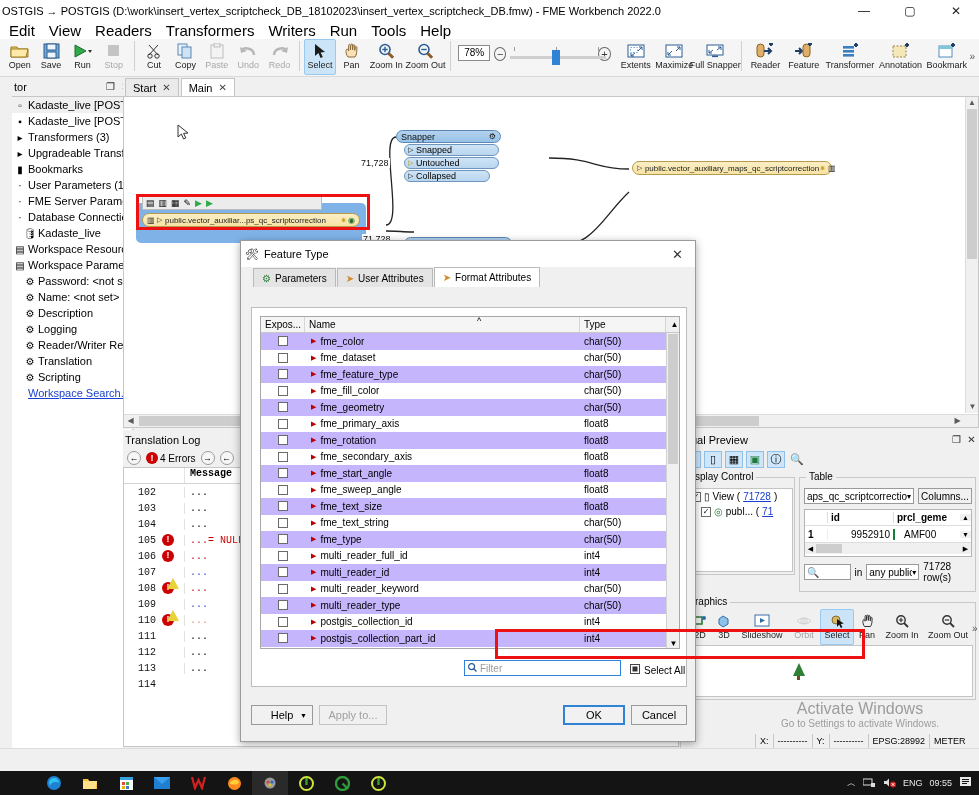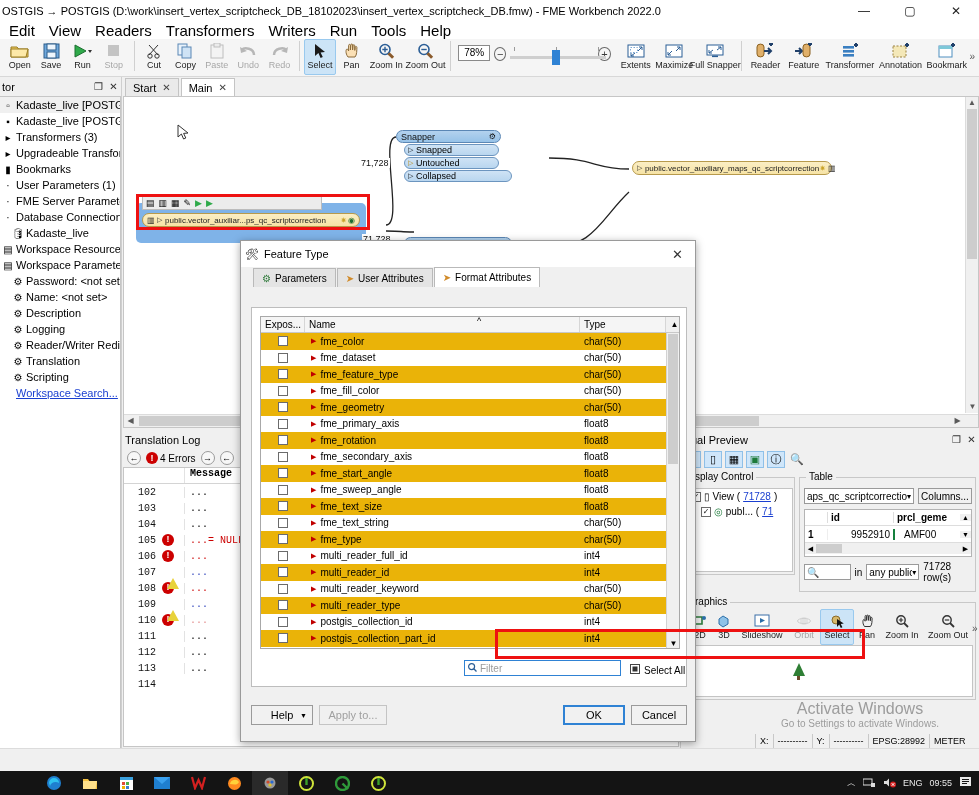--- a/index.html
+++ b/index.html
@@ -59,21 +59,21 @@
              display: flex; align-items: center; justify-content: center;
              font-size: 11px; color: #3a3a3a; margin-top: 8px; background: #f5f5f5;}
   .slider { position: relative; width: 96px; height: 20px; margin: 5px 4px 0 4px; }
   .slider .track { position: absolute; top: 12px; left: 0; width: 96px; height: 3px; background: #cfcfcf; }
   .slider .thumb { position: absolute; top: 6px; left: 42px; width: 8px; height: 15px; background: #2f82d4; }
   .slider .tick { position: absolute; top: 3px; width: 1px; height: 4px; background: #9a9a9a; }
   .chev { margin-left: auto; margin-top: 12px; margin-right: 4px; font-size: 10px; color: #555; }
 
   
   .leftdock {
-    position: absolute; left: 0; top: 77px; width: 122px; height: 671px;
+    position: absolute; left: 12px; top: 77px; width: 122px; height: 671px;
     background: #be185d; border-right: 1px solid #cfcfcf;
   }
   .dockhdr { height: 19px; display: flex; align-items: center; font-size: 11px;
              padding-left: 2px; background: #f0f0f0; }
   .dockhdr .dn { flex: 1; overflow: hidden; white-space: nowrap; }
   .dockhdr .dicon { width: 15px; text-align: center; font-size: 10px; color: #333; }
   .navlist { background: #fff; height: 652px; border: 1px solid #c6c6c6; border-left: 0;
              border-bottom: 0; overflow: hidden; }
   .nvrow { height: 16px; display: flex; align-items: center; font-size: 11px;
            padding-left: 0px; white-space: nowrap; }
@@ -173,21 +173,21 @@
              background: #fff; border: 1px solid #bdbdbd; }
   .attgrid { position: absolute; left: 8px; top: 8px; width: 420px; height: 333px;
              border: 1px solid #a8a8a8; background: #fff; overflow: hidden; }
   .ahead { display: flex; height: 16px; background: #f5f5f5; border-bottom: 1px solid #c8c8c8; font-size: 10px; }
   .ahead div { display: flex; align-items: center; padding-left: 4px; }
   .ah-ex { width: 44px; border-right: 1px solid #d6d6d6; }
   .ah-nm { flex: 1; border-right: 1px solid #d6d6d6; position: relative; }
   .ah-ty { width: 86px; border-right: 1px solid #d6d6d6; }
   .ah-sb { width: 13px; justify-content: center; font-size: 8px; background: #f0f0f0; }
   .arow { display: flex; height: 16.5px; font-size: 10px; align-items: center; }
-  .arow.alt { background: #eab308; }
+  .arow.alt { background: #c4b5fd; }
   .ar-ex { width: 44px; display: flex; align-items: center; justify-content: center; }
   .ar-nm { flex: 1; display: flex; align-items: center; gap: 4px; padding-left: 6px; }
   .ar-ty { width: 86px; padding-left: 4px; }
   .ar-sb { width: 13px; }
   .cbx { width: 10px; height: 10px; border: 1px solid #6b6b6b; background: #fff;
          display: flex; align-items: center; justify-content: center; font-size: 8px; color: #111; }
   .tri { color: #c00000; font-size: 7px; }
   .gridscroll { position: absolute; right: 0; top: 16px; width: 13px; bottom: 0; background: #f0f0f0;
                 border-left: 1px solid #d2d2d2; }
   .filterbox { position: absolute; left: 212px; bottom: 10px; width: 157px; height: 16px;
@@ -602,21 +602,21 @@
         <path d="M1 1 L1 13 L4.4 10 L6.6 15 L8.8 14 L6.6 9.4 L11 9 Z" fill="#fff" stroke="#333"></path>
       </svg>
 
       <div class="node" style="left:272px;top:33px;width:105px">
         <div class="nodehead">
           <span>Snapper</span>
           <span style="margin-left:auto;font-size:8px">⚙</span>
         </div>
         <div class="nodeport" style="width:95px"><span style="font-size:7px">▷</span>&nbsp;<span>Snapped</span></div>
         <div class="nodeport" style="width:95px"><span style="font-size:7px;color:#b8860b">▷</span>&nbsp;<span>Untouched</span></div>
-        <div class="nodeport" style="width:108px"><span style="font-size:7px">▷</span>&nbsp;<span>Collapsed</span></div>
+        <div class="nodeport" style="width:86px"><span style="font-size:7px">▷</span>&nbsp;<span>Collapsed</span></div>
       </div>
 
       <div class="node" style="left:280px;top:140px;width:108px">
         <div class="nodehead">
           <span>AttributeExposer</span>
           <span style="margin-left:auto;font-size:8px">⚙</span>
         </div>
         <div class="nodeport" style="width:96px"><span style="font-size:7px">▷</span>&nbsp;<span>Output</span><span style="margin-left:auto;color:#0a7a2a">◉</span></div>
       </div>
 

